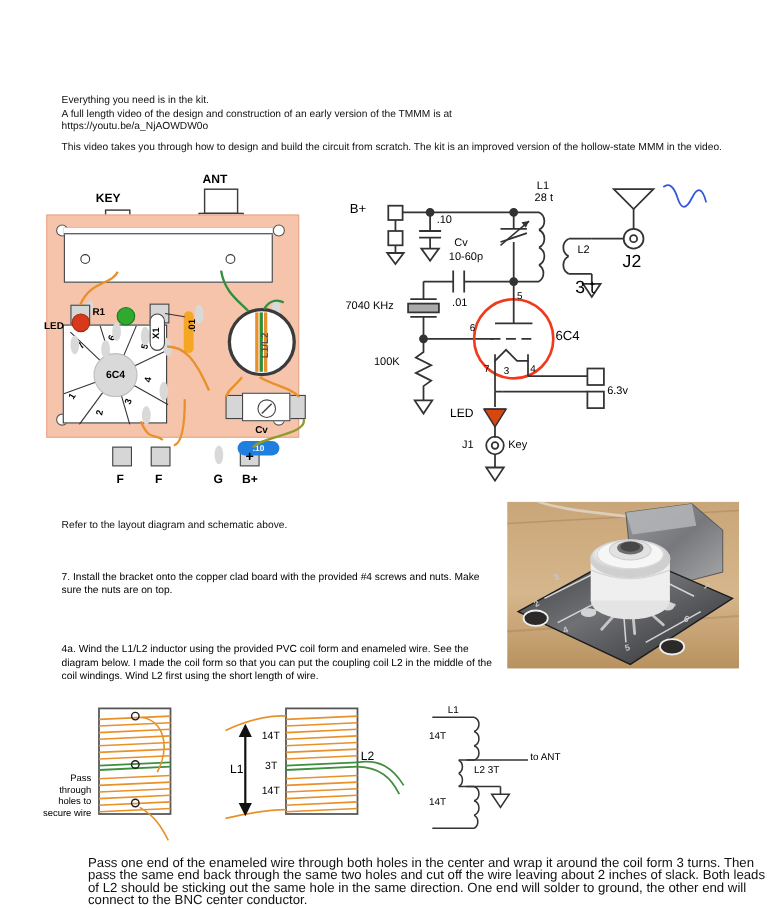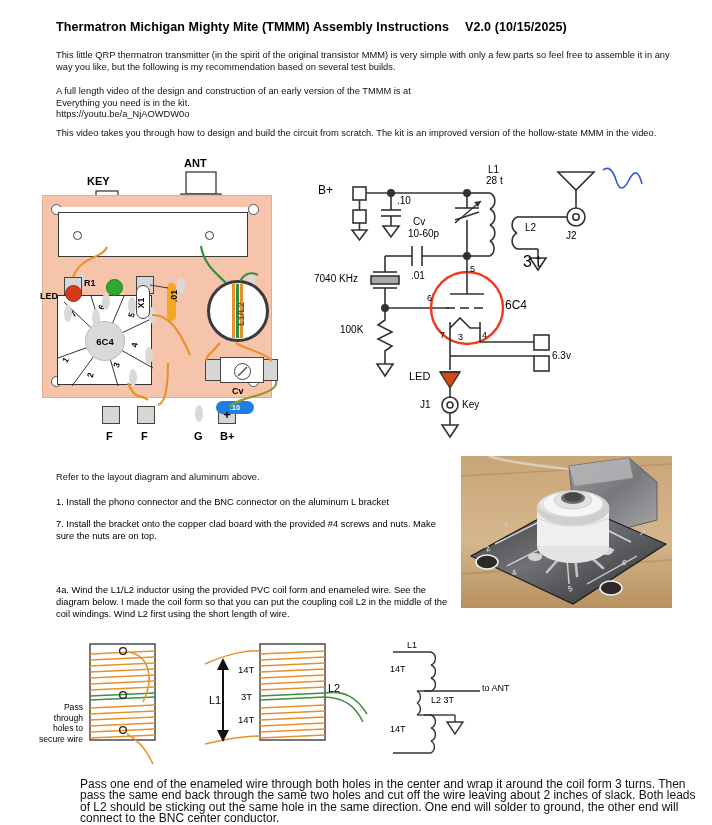--- a/index.html
+++ b/index.html
@@ -130,29 +130,25 @@
 
   
   .coilpic { position:absolute; left:45px; top:640px; width:495px; height:125px; }
   .ctext { position:absolute; font-size:8.6px; line-height:10.6px; text-align:right; }
 </style>
 </head>
 <body>
 
 <div class="page">
 
-  <div class="title">
-    <span>Thermatron Michigan Mighty Mite (TMMM)  Assembly Instructions</span><span class="ver">V2.0  (10/15/2025)</span>
-  </div>
-
-  <div class="para p-intro">This little QRP thermatron transmitter (in the spirit of the original transistor MMM) is very simple with only a few parts so feel free to assemble it in any way you like, but the following is my recommendation based on several test builds.</div>
+
 
   <div class="para p-kit">
+    <div>Everything you need is in the kit.</div>
     <div>A full length video of the design and construction of an early version of the TMMM is at</div>
-    <div>Everything you need is in the kit.</div>
     <div>https://youtu.be/a_NjAOWDW0o</div>
   </div>
 
   <div class="para p-video">This video takes you through how to design and build the circuit from scratch.   The kit is an improved version of the hollow-state MMM in the video.</div>
 
   <div class="layout-wrap">
 
     <div class="lbl" style="left:47px; top:20px;">KEY</div>
     <div class="lbl" style="left:144px; top:2px;">ANT</div>
 
@@ -381,35 +377,34 @@
     <span style="position:absolute; left:85px; top:35px; font-size:10px;">.10</span>
     <span style="position:absolute; left:101px; top:56px; font-size:10px;">Cv</span>
     <span style="position:absolute; left:96px; top:68px; font-size:10px;">10-60p</span>
     <span style="position:absolute; left:99px; top:110px; font-size:10px;">.01</span>
     <span style="position:absolute; left:2px; top:113px; font-size:10px;">7040 KHz</span>
     <span style="position:absolute; left:28px; top:164px; font-size:10px;">100K</span>
     <span style="position:absolute; left:176px; top:4px; font-size:10px;">L1</span>
     <span style="position:absolute; left:174px; top:15px; font-size:10px;">28 t</span>
     <span style="position:absolute; left:213px; top:62px; font-size:10px;">L2</span>
     <span style="position:absolute; left:211px; top:93px; font-size:16px;">3 t</span>
-    <span style="position:absolute; left:254px; top:70px; font-size:10px;">J2</span>
+    <span style="position:absolute; left:254px; top:70px; font-size:16px;">J2</span>
     <span style="position:absolute; left:193px; top:138px; font-size:12px;">6C4</span>
     <span style="position:absolute; left:158px; top:104px; font-size:9px;">5</span>
     <span style="position:absolute; left:115px; top:133px; font-size:9px;">6</span>
     <span style="position:absolute; left:128px; top:170px; font-size:9px;">7</span>
     <span style="position:absolute; left:146px; top:172px; font-size:9px;">3</span>
     <span style="position:absolute; left:170px; top:170px; font-size:9px;">4</span>
     <span style="position:absolute; left:240px; top:190px; font-size:10px;">6.3v</span>
     <span style="position:absolute; left:97px; top:210px; font-size:11px;">LED</span>
     <span style="position:absolute; left:108px; top:239px; font-size:10px;">J1</span>
     <span style="position:absolute; left:150px; top:239px; font-size:10px;">Key</span>
   </div>
 
-  <div class="para p-refer">Refer to the layout diagram and aluminum above.</div>
-  <div class="step s1">1.  Install the phono connector and the BNC connector on the aluminum L bracket</div>
+  <div class="para p-refer">Refer to the layout diagram and schematic above.</div>
   <div class="step s2">7.  Install the bracket onto the copper clad board with the provided #4 screws and nuts.  Make sure the nuts are on top.</div>
   <div class="step s4">4a.  Wind the L1/L2 inductor using the provided PVC coil form and enameled wire. See the diagram below.  I made the coil form so that you can put the coupling coil L2 in the middle of the coil windings.  Wind L2 first using the short length of wire.</div>
 
   <div class="photo">
     <svg width="211" height="152">
       <defs>
         <linearGradient id="wood" x1="0" y1="0" x2="0" y2="1">
           <stop offset="0%" stop-color="#c9a679"></stop>
           <stop offset="55%" stop-color="#d6b68c"></stop>
           <stop offset="100%" stop-color="#b8915f"></stop>

